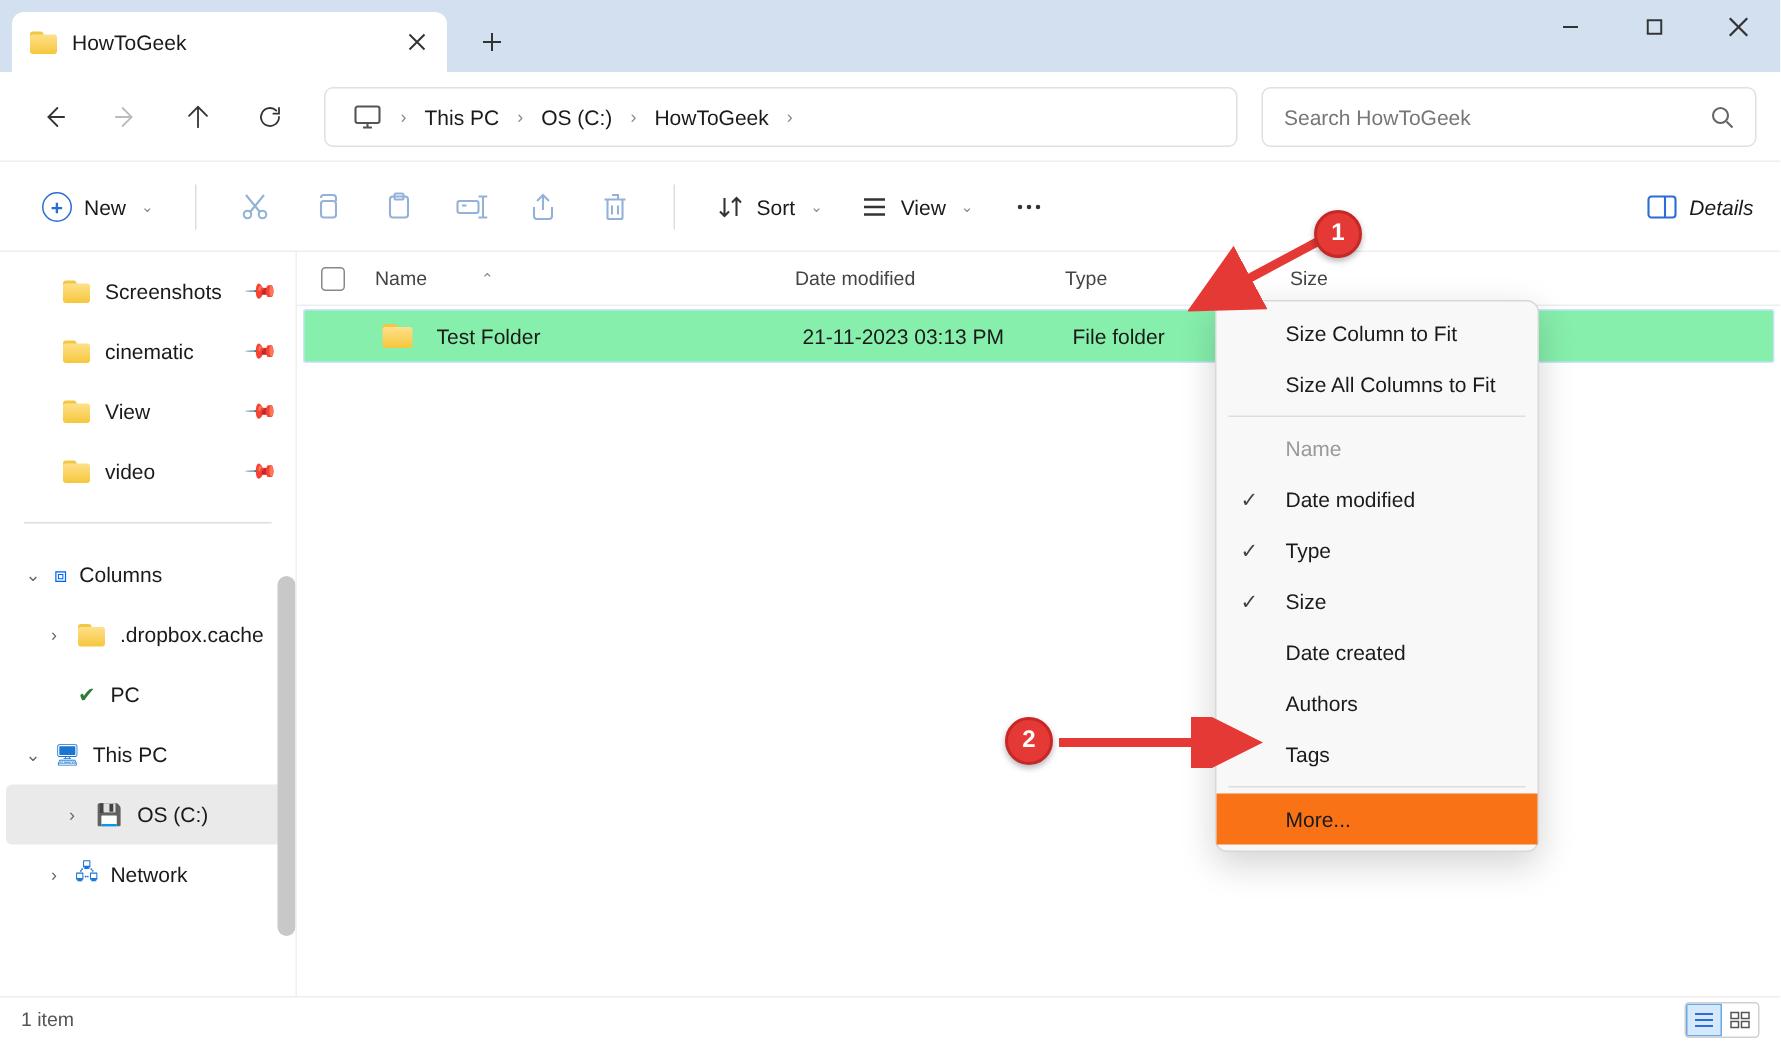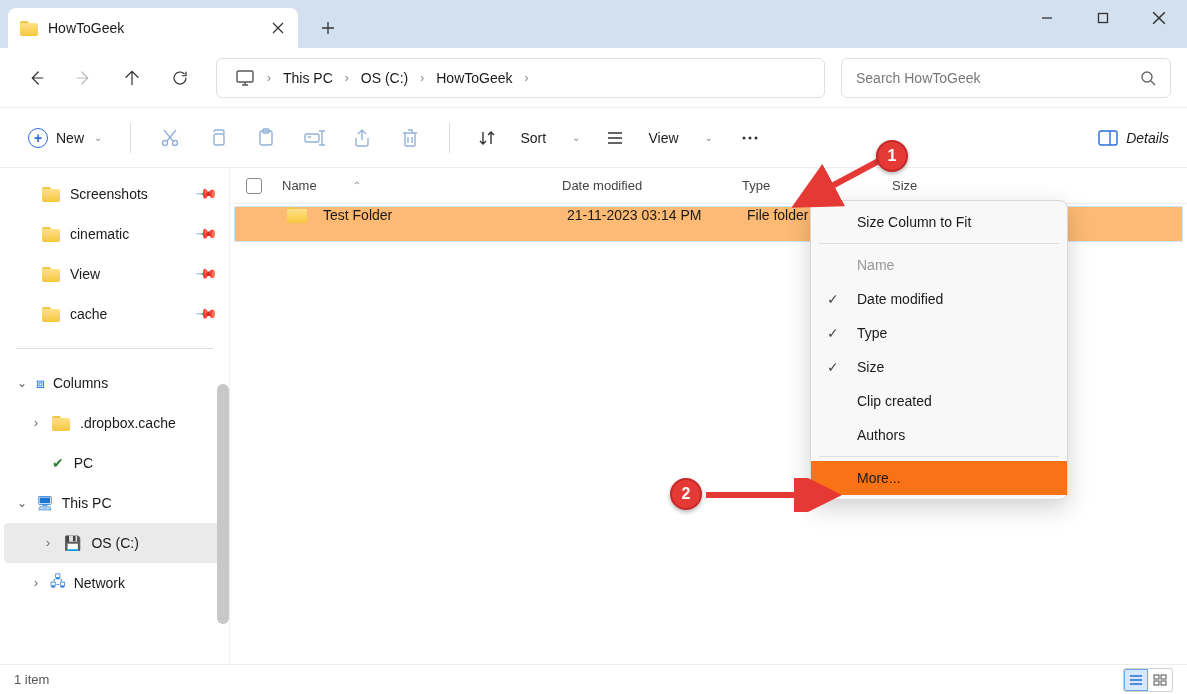--- a/index.html
+++ b/index.html
@@ -26,30 +26,30 @@
   .search { width: 330px; height: 40px; border: 1px solid #e0e0e0; border-radius: 6px; display: flex; align-items: center; padding: 0 14px; color: #777; }
   .search-text { flex: 1; }
   .search-icon { color: #666; }
   
   
   .toolbar { height: 60px; border-bottom: 1px solid #eee; display: flex; align-items: center; padding: 0 18px; gap: 6px; }
   .new-btn { display: flex; align-items: center; gap: 8px; padding: 6px 10px; border-radius: 4px; cursor: pointer; }
   .new-btn .circle-plus { width: 20px; height: 20px; border: 1.5px solid #2b6cd6; border-radius: 50%; display: flex; align-items: center; justify-content: center; color: #2b6cd6; font-size: 14px; font-weight: bold; line-height: 1; }
   .tb-sep { width: 1px; height: 30px; background: #ddd; margin: 0 12px; }
   .tb-icon { width: 42px; height: 40px; display: flex; align-items: center; justify-content: center; color: #94b2d8; cursor: pointer; border-radius: 4px; }
-  .tb-text-btn { display: flex; align-items: center; gap: 24px; padding: 6px 10px; cursor: pointer; border-radius: 4px; }
+  .tb-text-btn { display: flex; align-items: center; gap: 8px; padding: 6px 10px; cursor: pointer; border-radius: 4px; }
   .tb-dropdown { color: #888; font-size: 10px; margin-left: 2px; }
   .spacer { flex: 1; }
   .details-btn { display: flex; align-items: center; gap: 8px; cursor: pointer; font-style: italic; }
   
   
   .main { display: flex; height: calc(694px - 48px - 60px - 60px - 30px); }
   
   
-  .sidebar { width: 230px; overflow: hidden; border-right: 1px solid #f0f0f0; padding-top: 6px; position: relative; }
+  .sidebar { width: 198px; overflow: hidden; border-right: 1px solid #f0f0f0; padding-top: 6px; position: relative; }
   .sb-item { display: flex; align-items: center; height: 40px; padding-left: 42px; gap: 10px; cursor: pointer; position: relative; }
   .sb-item.selected { background: #eaeaea; border-radius: 4px; margin: 0 4px; padding-left: 38px; }
   .sb-item .folder-icon { width: 18px; height: 15px; flex-shrink: 0; }
   .sb-item .pin { margin-left: auto; margin-right: 14px; color: #888; transform: rotate(45deg); display: inline-block; }
   .sb-divider { height: 1px; background: #ddd; margin: 14px 16px; }
   .sb-group { display: flex; align-items: center; height: 40px; padding-left: 16px; gap: 8px; cursor: pointer; }
   .sb-chevron { width: 12px; font-size: 12px; color: #666; display: inline-block; text-align: center; }
   .sb-sub { padding-left: 30px; }
   .sb-scroll { position: absolute; right: 0; top: 216px; width: 12px; height: 240px; background: #c8c8c8; border-radius: 6px; }
   
@@ -57,25 +57,25 @@
   .filelist { flex: 1; position: relative; }
   .columns { display: flex; height: 36px; align-items: center; border-bottom: 1px solid #eee; padding-left: 16px; color: #444; font-size: 13px; }
   .col { cursor: pointer; }
   .col-check { width: 36px; display: flex; align-items: center; }
   .col-name { width: 280px; display: flex; align-items: center; gap: 6px; }
   .col-date { width: 180px; }
   .col-type { width: 150px; }
   .col-size { width: 100px; }
   .sort-ind { color: #888; font-size: 10px; margin-left: 30px; }
   .chkbox { width: 16px; height: 16px; border: 1.5px solid #888; border-radius: 3px; }
-  .row { display: flex; height: 36px; align-items: flex-start; padding-left: 16px; background: #fdba74; border: 1px solid #cce5ff; border-radius: 2px; margin: 2px 4px 0 4px; }
+  .row { display: flex; height: 36px; align-items: center; padding-left: 16px; background: #86efac; border: 1px solid #cce5ff; border-radius: 2px; margin: 2px 4px 0 4px; }
   .row .folder-icon { width: 20px; height: 16px; margin-right: 10px; }
   
   
-  .context-menu { position: absolute; left: 810px; top: 200px; width: 258px; background: #f8f8f8; border: 1px solid #d8d8d8; border-radius: 8px; box-shadow: 0 8px 24px rgba(0,0,0,0.18); padding: 4px 0; z-index: 100; }
+  .context-menu { position: absolute; left: 810px; top: 200px; width: 216px; background: #f8f8f8; border: 1px solid #d8d8d8; border-radius: 8px; box-shadow: 0 8px 24px rgba(0,0,0,0.18); padding: 4px 0; z-index: 100; }
   .cm-item { display: flex; align-items: center; height: 34px; padding: 0 16px; cursor: pointer; gap: 10px; }
   .cm-item.highlight { background: #f97316; }
   .cm-item.disabled { color: #999; }
   .cm-check { width: 20px; color: #444; font-size: 14px; }
   .cm-sep { height: 1px; background: #ddd; margin: 4px 8px; }
   
   
   .status { position: absolute; bottom: 0; left: 0; right: 0; height: 30px; border-top: 1px solid #eee; display: flex; align-items: center; padding: 0 14px; font-size: 13px; color: #555; }
   .view-toggle { display: flex; gap: 0; border: 1px solid #d0d0d0; border-radius: 3px; overflow: hidden; }
   .vt-btn { width: 24px; height: 22px; display: flex; align-items: center; justify-content: center; cursor: pointer; }
@@ -265,21 +265,21 @@
         <span>cinematic</span>
         <span class="pin">📌</span>
       </div>
     <div class="sb-item">
         <span class="folder-icon"></span>
         <span>View</span>
         <span class="pin">📌</span>
       </div>
     <div class="sb-item">
         <span class="folder-icon"></span>
-        <span>cache</span>
+        <span>video</span>
         <span class="pin">📌</span>
       </div>
 
     <div class="sb-divider"></div>
 
     <div class="sb-group">
         <span class="sb-chevron">⌄</span>
         <span style="color:#0061ff">⧈</span>
         <span>Columns</span>
       </div>
@@ -326,56 +326,64 @@
       <div class="col col-date">Date modified</div>
       <div class="col col-type">Type</div>
       <div class="col col-size">Size</div>
     </div>
     <div class="row">
       <div class="col-check"></div>
       <div class="col-name">
           <span class="folder-icon"></span>
           <span>Test Folder</span>
         </div>
-      <div class="col-date">21-11-2023 03:14 PM</div>
+      <div class="col-date">21-11-2023 03:13 PM</div>
       <div class="col-type">File folder</div>
       <div class="col-size"></div>
     </div>
   </div>
 </div>
 
 <div class="context-menu">
   <div class="cm-item">
       <span class="cm-check"></span>
       <span>Size Column to Fit</span>
     </div>
+  <div class="cm-item">
+      <span class="cm-check"></span>
+      <span>Size All Columns to Fit</span>
+    </div>
   <div class="cm-sep"></div>
   <div class="cm-item disabled">
       <span class="cm-check"></span>
       <span>Name</span>
     </div>
   <div class="cm-item">
       <span class="cm-check">✓</span>
       <span>Date modified</span>
     </div>
   <div class="cm-item">
       <span class="cm-check">✓</span>
       <span>Type</span>
     </div>
   <div class="cm-item">
       <span class="cm-check">✓</span>
       <span>Size</span>
     </div>
   <div class="cm-item">
       <span class="cm-check"></span>
-      <span>Clip created</span>
+      <span>Date created</span>
     </div>
   <div class="cm-item">
       <span class="cm-check"></span>
       <span>Authors</span>
+    </div>
+  <div class="cm-item">
+      <span class="cm-check"></span>
+      <span>Tags</span>
     </div>
   <div class="cm-sep"></div>
   <div class="cm-item highlight">
       <span class="cm-check"></span>
       <span>More...</span>
     </div>
 </div>
 
 <div class="callout" style="left:794px; top:140px;">
   <svg width="110" height="70" style="position:absolute; left:-2px; top:6px;">

